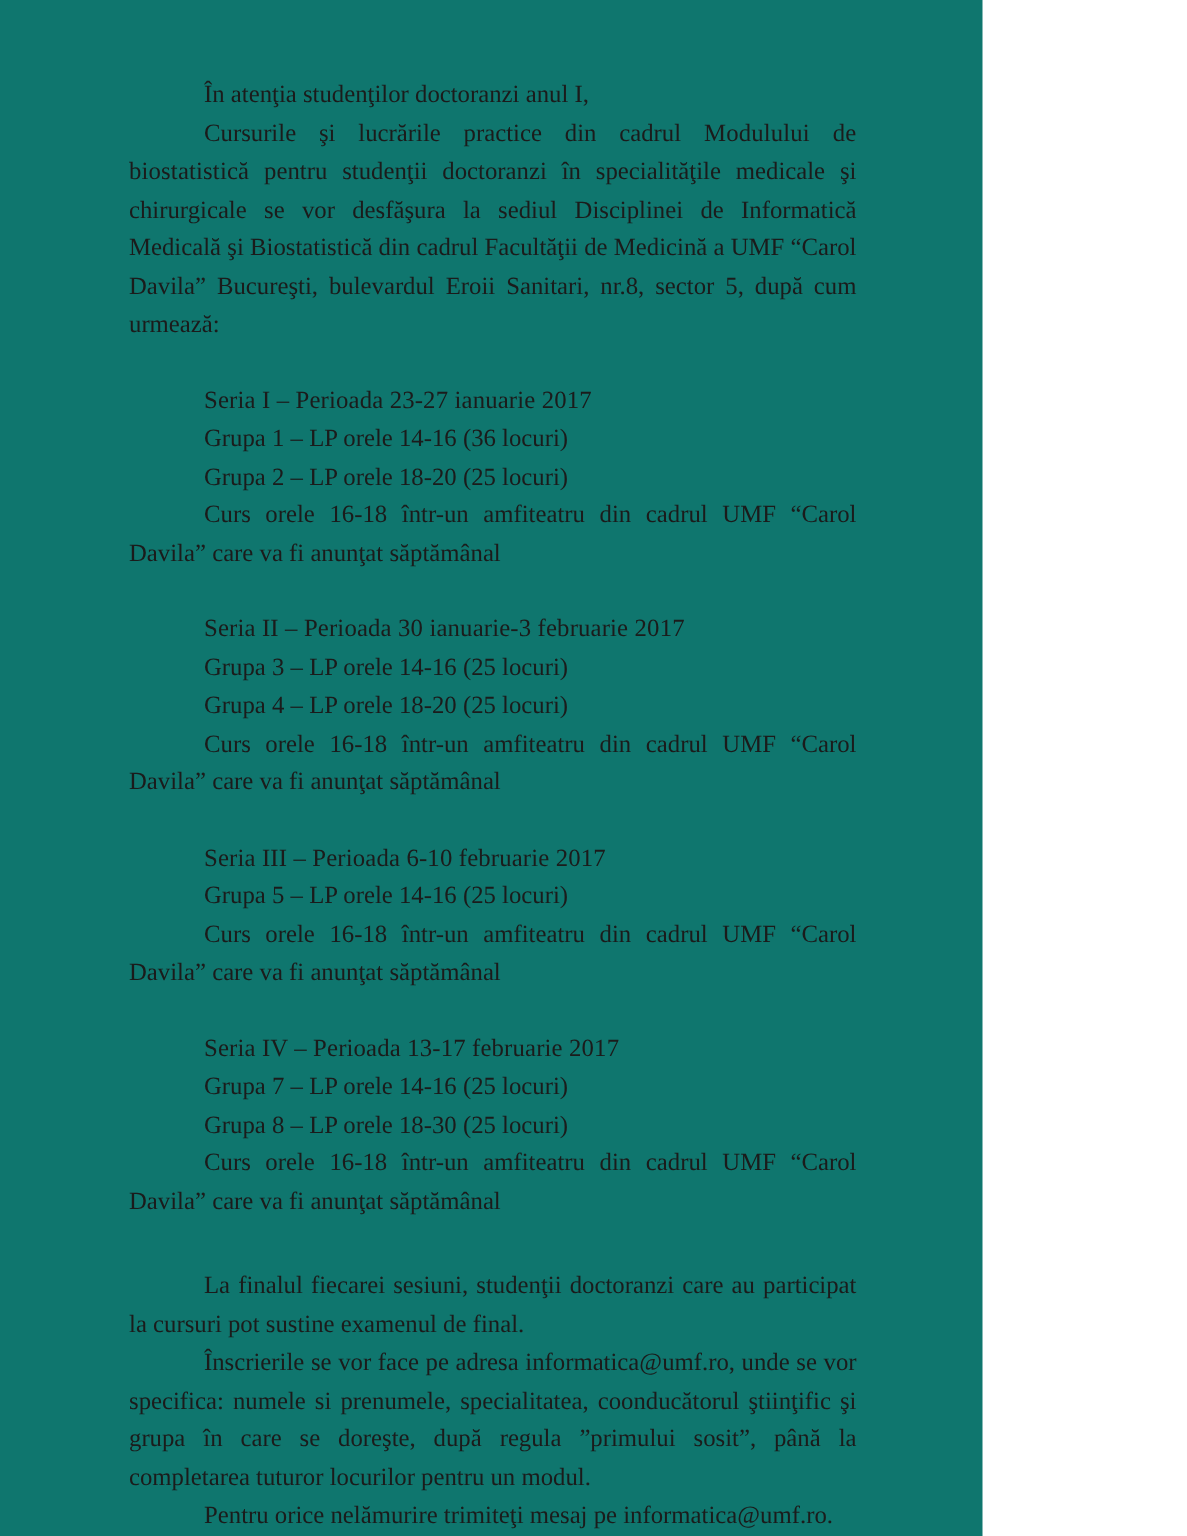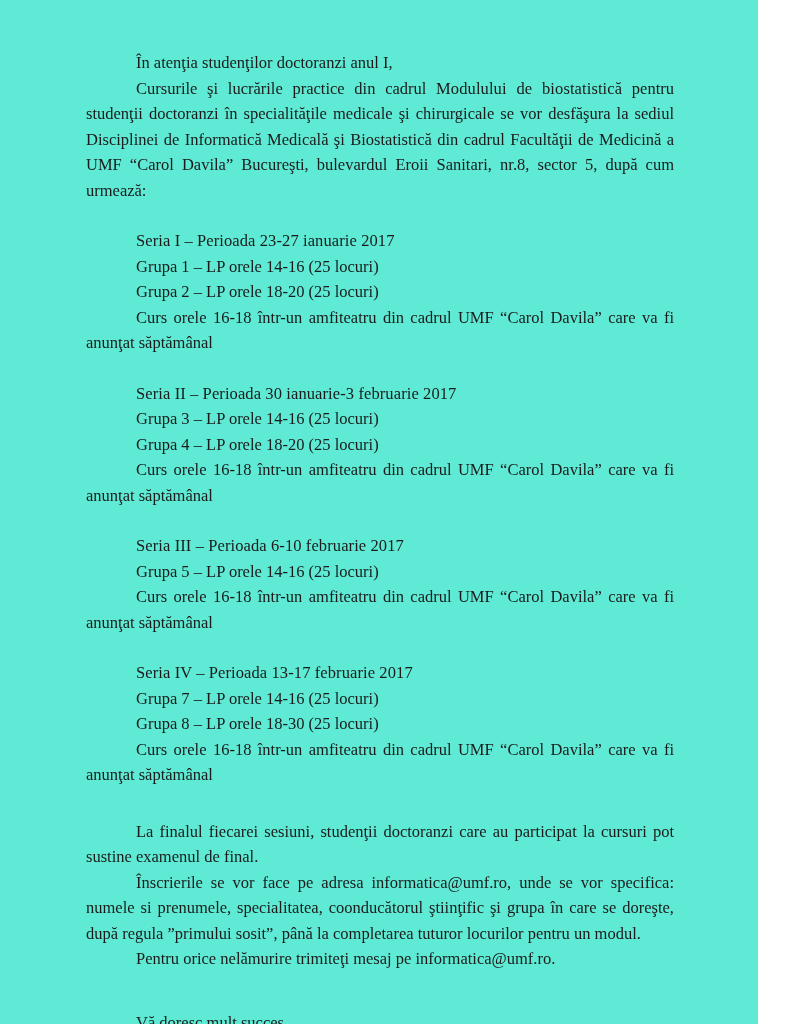--- a/index.html
+++ b/index.html
@@ -7,24 +7,24 @@
     padding: 0;
     background: #ffffff;
   }
   body {
     width: 791px;
     height: 1024px;
     overflow: hidden;
   }
   .page {
     box-sizing: border-box;
-    width: 758px;
+    width: 655px;
     height: 1024px;
     padding: 50px 84px 0 86px;
-    background: #5eead4;
+    background: #0f766e;
     font-family: "Liberation Serif", "DejaVu Serif", serif;
     font-size: 16.5px;
     line-height: 25.5px;
     color: #1b1b1b;
     -webkit-font-smoothing: antialiased;
   }
   .page p {
     margin: 0;
     text-indent: 50px;
     text-align: left;
@@ -51,21 +51,21 @@
 <body>
 
 <div class="page">
 
   <p>În atenţia studenţilor doctoranzi anul I,</p>
 
   <p class="justify"><span>Cursurile şi lucrările practice din cadrul </span><b>Modulului de biostatistică</b><span> pentru studenţii doctoranzi în specialităţile medicale şi chirurgicale se vor desfăşura la sediul Disciplinei de Informatică Medicală şi Biostatistică din cadrul Facultăţii de Medicină a UMF “Carol Davila” Bucureşti, bulevardul Eroii Sanitari, nr.8, sector 5, după cum urmează:</span></p>
 
   <div class="sec">
     <p><b>Seria I – Perioada 23-27 ianuarie 2017</b></p>
-    <p>Grupa 1 – LP orele 14-16 (25 locuri)</p>
+    <p>Grupa 1 – LP orele 14-16 (36 locuri)</p>
     <p>Grupa 2 – LP orele 18-20 (25 locuri)</p>
     <p class="justify">Curs orele 16-18 într-un amfiteatru din cadrul UMF “Carol Davila” care va fi anunţat săptămânal</p>
   </div>
 
   <div class="sec">
     <p><b>Seria II – Perioada 30 ianuarie-3 februarie 2017</b></p>
     <p>Grupa 3 – LP orele 14-16 (25 locuri)</p>
     <p>Grupa 4 – LP orele 18-20 (25 locuri)</p>
     <p class="justify">Curs orele 16-18 într-un amfiteatru din cadrul UMF “Carol Davila” care va fi anunţat săptămânal</p>
   </div>

